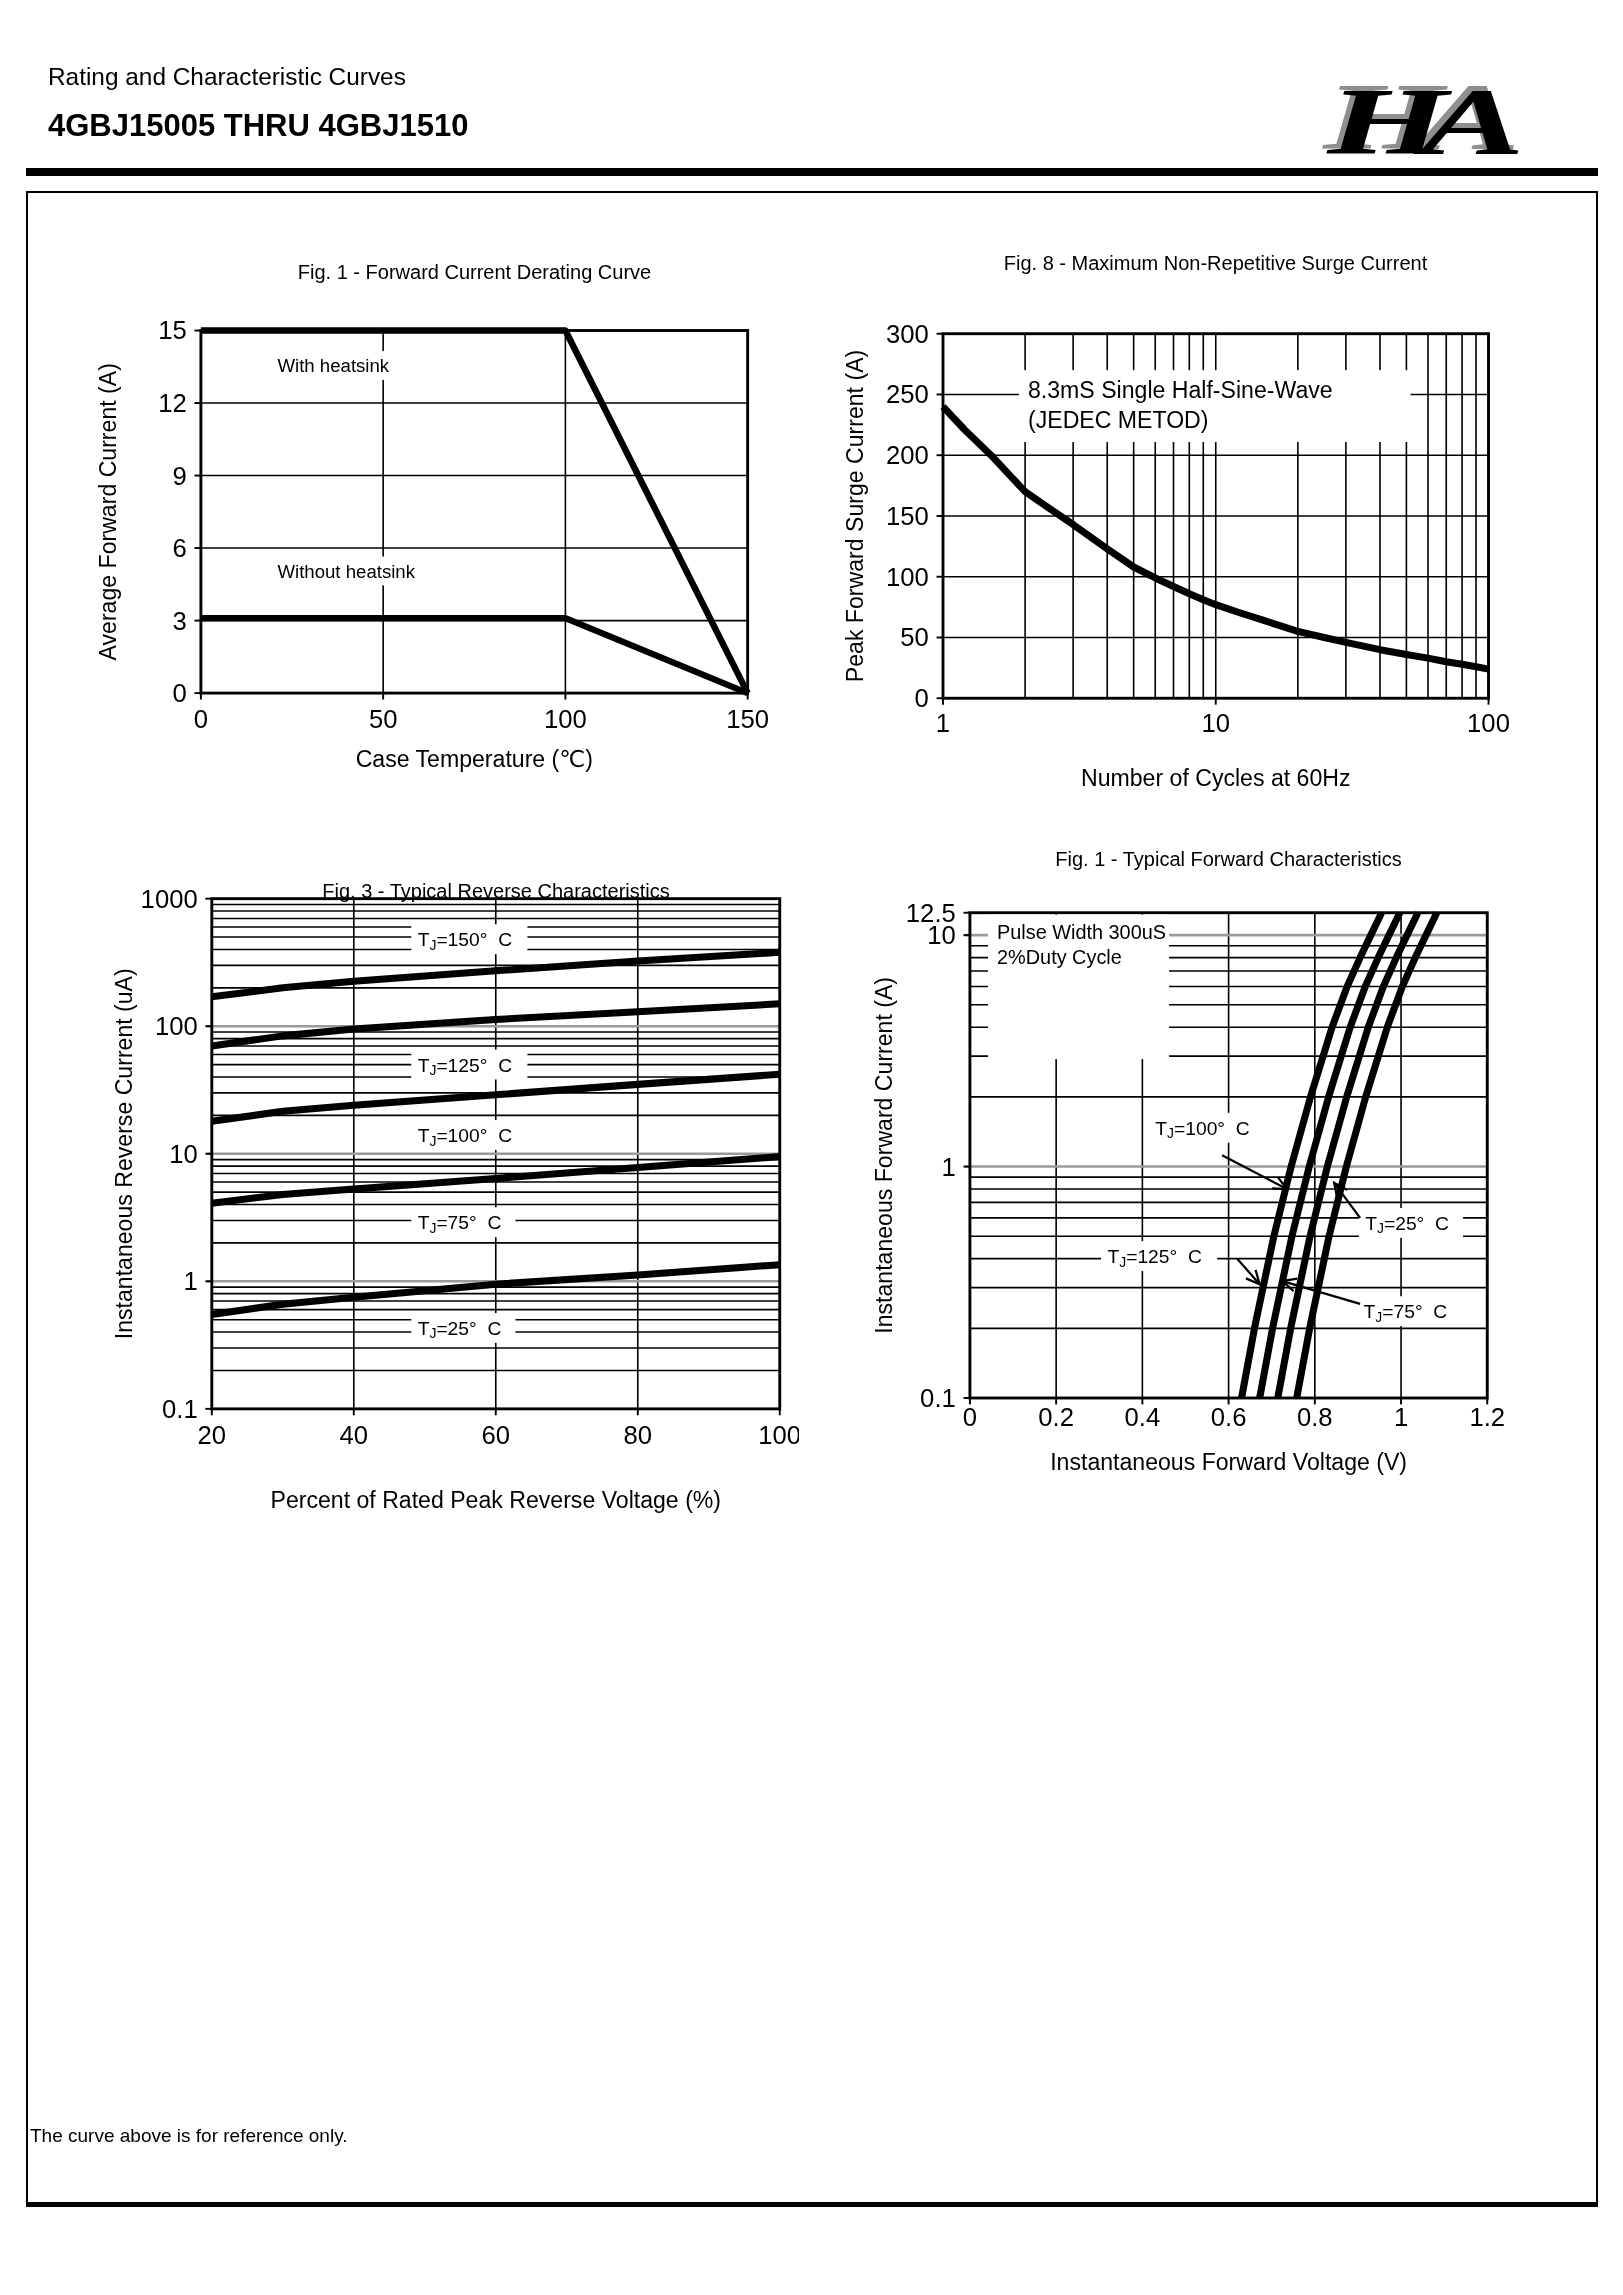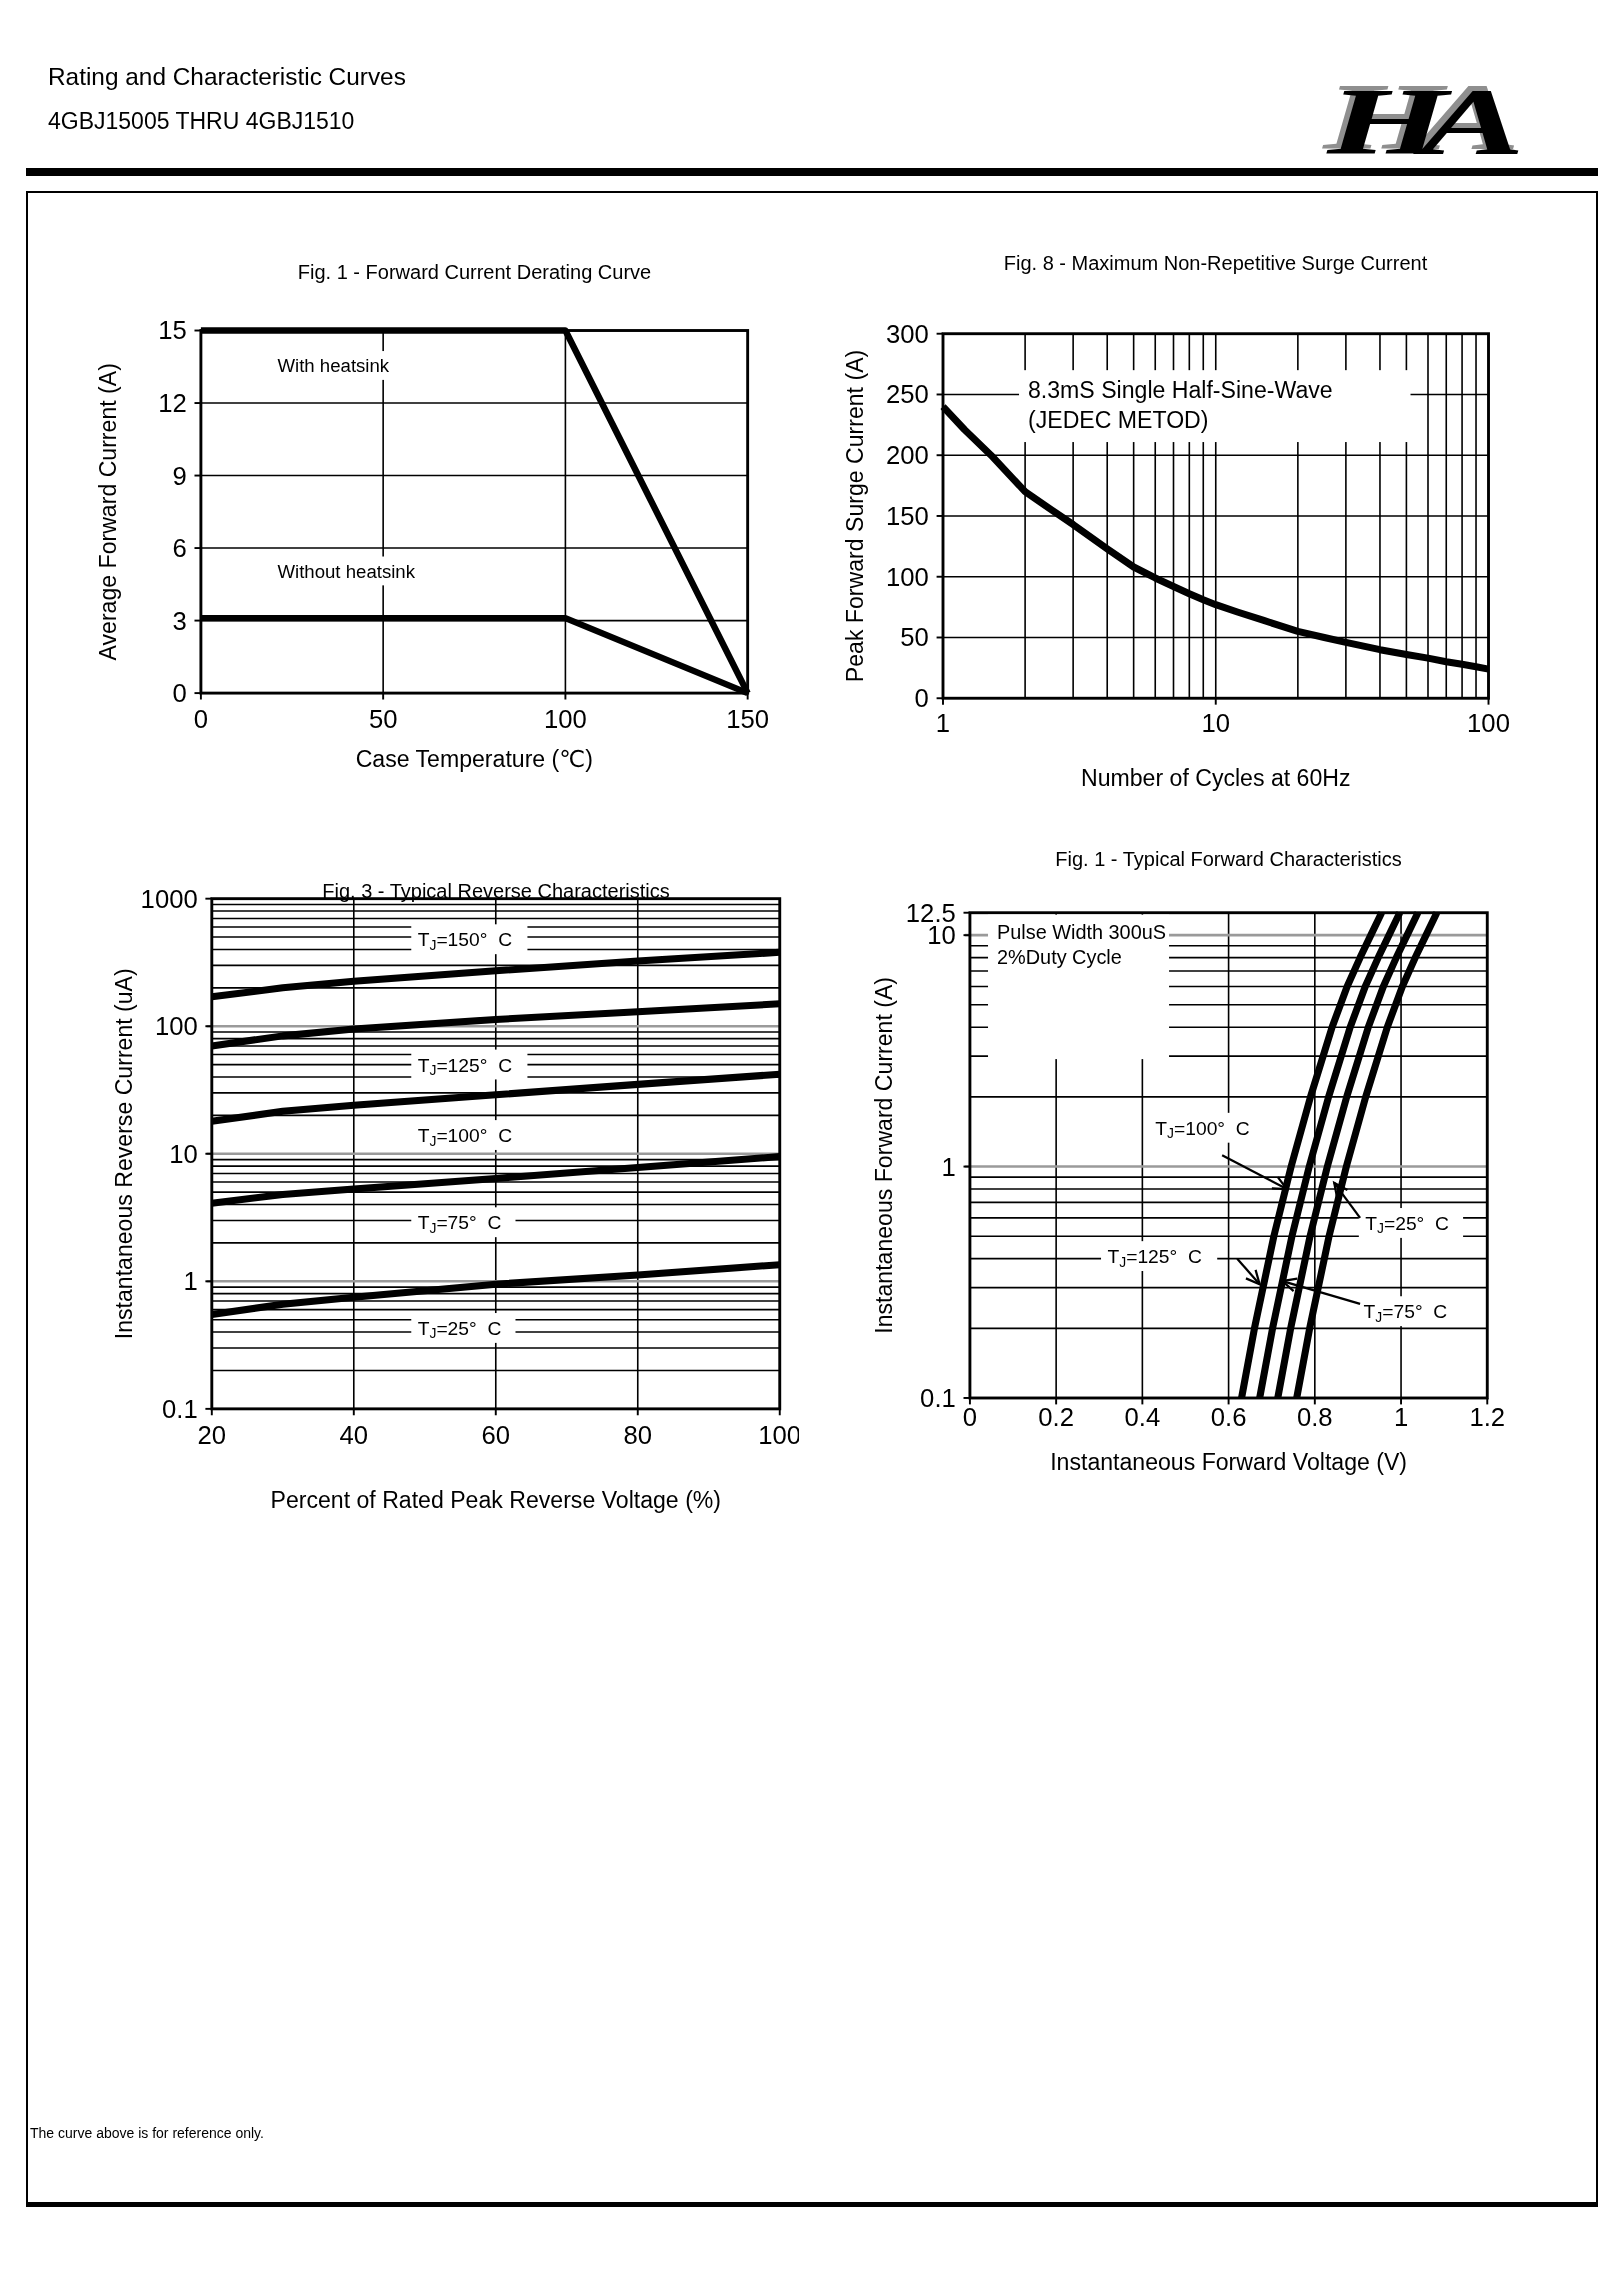--- a/index.html
+++ b/index.html
@@ -1,31 +1,31 @@
 <!DOCTYPE html>
 <html style="font-size:10.3px"><head>
 <meta charset="utf-8">
 <style>
   html,body{margin:0;padding:0;background:#fff;}
   #page{position:relative;width:1624px;height:2295px;background:#fff;overflow:hidden;
         font-family:"Liberation Sans","DejaVu Sans",sans-serif;color:#000;}
   .hdr-line1{position:absolute;left:48px;top:63px;font-size:24.4px;font-weight:normal;white-space:nowrap;}
-  .hdr-line2{position:absolute;left:48px;top:108px;font-size:23px;font-weight:normal;white-space:nowrap;}
+  .hdr-line2{position:absolute;left:48px;top:108px;font-size:31px;font-weight:bold;white-space:nowrap;}
   #logo{position:absolute;left:1303px;top:82px;}
   #logo text{font-family:"Liberation Serif","DejaVu Serif",serif;font-style:italic;font-weight:900;
              font-size:150px;letter-spacing:-26px;}
   .logo-shadow{fill:#8f8f8f;}
   .logo-main{fill:#000;}
   .hdr-bar{position:absolute;left:26px;top:168px;width:1572px;height:8.3px;background:#000;}
   .frame{position:absolute;left:26px;top:191px;width:1568px;height:2009px;
          border:2.6px solid #000;border-bottom-width:5.8px;background:#fff;}
   .fig-title{position:absolute;font-size:20px;text-align:center;white-space:nowrap;}
   svg.chart{position:absolute;}
   svg.chart text{font-family:"Liberation Sans","DejaVu Sans",sans-serif;fill:#000;}
-  .footer-note{position:absolute;left:30px;top:2125px;font-size:14px;white-space:nowrap;}
+  .footer-note{position:absolute;left:30px;top:2125px;font-size:19px;white-space:nowrap;}
 </style>
 </head>
 <body>
 
 <div id="page">
 
   <div class="hdr-line1">Rating and Characteristic Curves</div>
   <div class="hdr-line2">4GBJ15005 THRU 4GBJ1510</div>
 
   <svg id="logo" width="282" height="83" viewBox="0 0 440 130">

